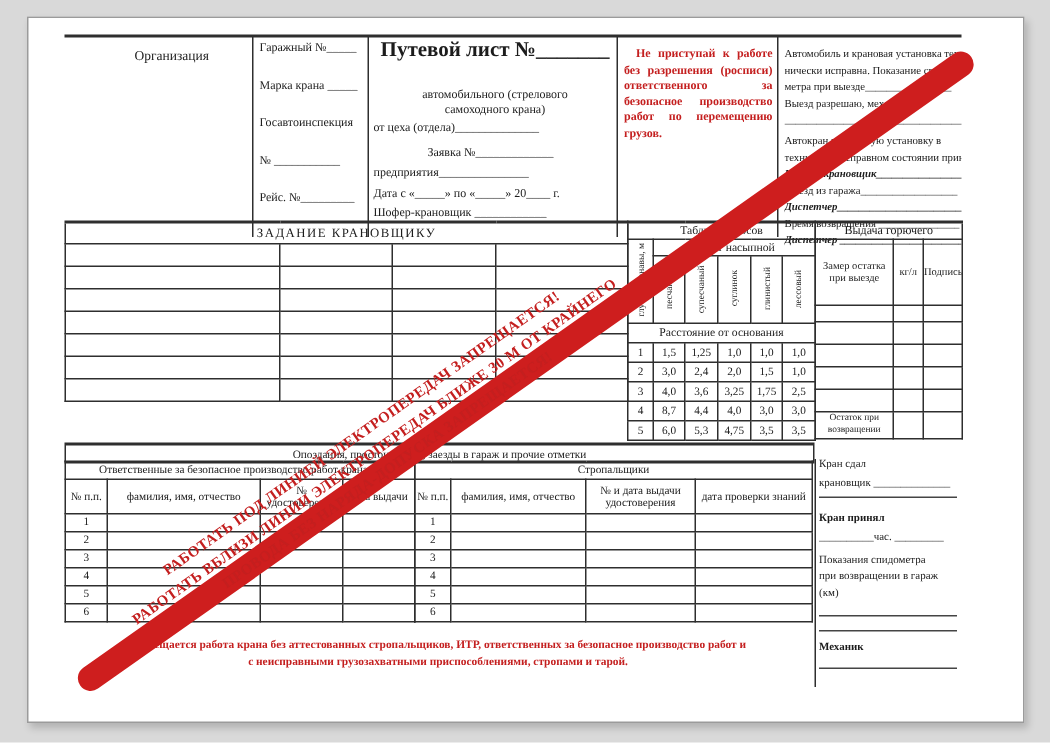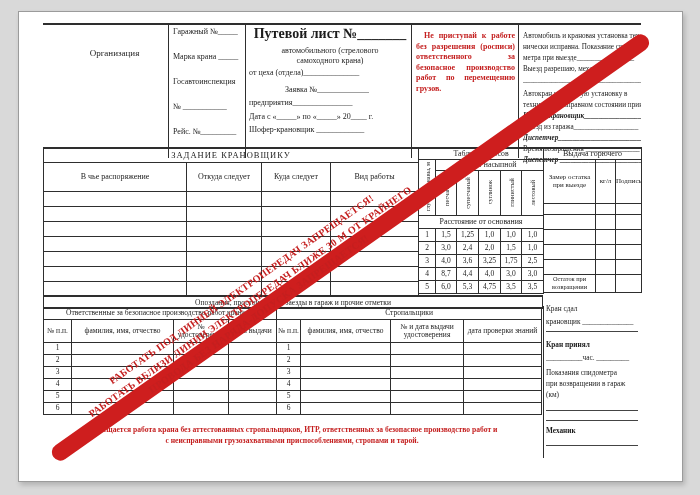--- a/index.html
+++ b/index.html
@@ -3,21 +3,21 @@
 <meta charset="utf-8">
 <style>
   html,body{margin:0;padding:0;}
   body{width:700px;height:495px;background:#d9d9d9;font-family:"Liberation Serif",serif;color:#1c1c1c;overflow:hidden;}
   .root{position:relative;width:700px;height:495px;}
   .page{position:absolute;left:18px;top:11px;width:663px;height:469px;background:#fff;border:1px solid #9b9b9b;box-shadow:2px 3px 5px rgba(0,0,0,.18);}
   .abs{position:absolute;}
   .vline{position:absolute;width:1px;background:#2e2e2e;}
   .hline{position:absolute;height:2px;background:#2e2e2e;}
   
-  .org{left:24px;top:36px;width:143px;text-align:center;font-size:9px;}
+  .org{left:24px;top:20px;width:143px;text-align:center;font-size:9px;}
   .garage{left:154px;top:15px;width:86px;font-size:8px;}
   .garage div{margin-bottom:16px;white-space:nowrap;}
   .titleblk{left:230px;top:14px;width:162px;text-align:center;}
   .titleblk .t1{font-size:14px;font-weight:bold;white-space:nowrap;}
   .titleblk .t2{font-size:8px;line-height:10px;}
   .titleblk .fl{font-size:8px;line-height:13.5px;text-align:left;white-space:nowrap;}
   .warn{left:397px;top:19px;width:99px;color:#c41f1f;font-size:8px;font-weight:bold;line-height:10.6px;text-align:justify;}
   .warn p{margin:0 0 3px 0;text-indent:8px;}
   .vstate{left:504px;top:19px;width:118px;font-size:7.2px;line-height:11px;}
   .vstate div{white-space:nowrap;overflow:hidden;}
@@ -70,21 +70,21 @@
     <div class="abs garage">
       <div>Гаражный №_____</div>
       <div>Марка крана _____</div>
       <div>Госавтоинспекция</div>
       <div>№ ___________</div>
       <div>Рейс. №_________</div>
     </div>
 
     <div class="abs titleblk">
       <div class="t1">Путевой лист №_______</div>
-      <div class="t2" style="margin-top:4px;">автомобильного (стрелового</div>
+      <div class="t2" style="margin-top:16px;">автомобильного (стрелового</div>
       <div class="t2">самоходного крана)</div>
       <div class="fl">от цеха (отдела)______________</div>
       <div class="fl" style="margin-top:3px;padding-left:36px;">Заявка №_____________</div>
       <div class="fl">предприятия_______________</div>
       <div class="fl">Дата с «_____» по «_____» 20____ г.</div>
       <div class="fl">Шофер-крановщик ____________</div>
     </div>
 
     <div class="abs warn">
       <p>Не приступай к работе без разрешения (росписи) ответственного за безопасное производство работ по перемещению грузов.</p>
@@ -109,26 +109,20 @@
       <colgroup>
           <col style="width:143px">
           <col style="width:75px">
           <col style="width:69px">
           <col style="width:88px">
         </colgroup>
       <tbody>
           <tr style="height:14px;">
             <td colspan="4" class="cap" style="border-top-width:2px;">ЗАДАНИЕ  КРАНОВЩИКУ</td>
           </tr>
-      <tr style="height:29px;">
-        <td class="hcell">В чье распоряжение</td>
-        <td class="hcell">Откуда следует</td>
-        <td class="hcell">Куда следует</td>
-        <td class="hcell">Вид работы</td>
-      </tr>
       <tr style="height:15px;">
             <td></td>
             <td></td>
             <td></td>
             <td></td>
           </tr>
       <tr style="height:15px;">
             <td></td>
             <td></td>
             <td></td>

